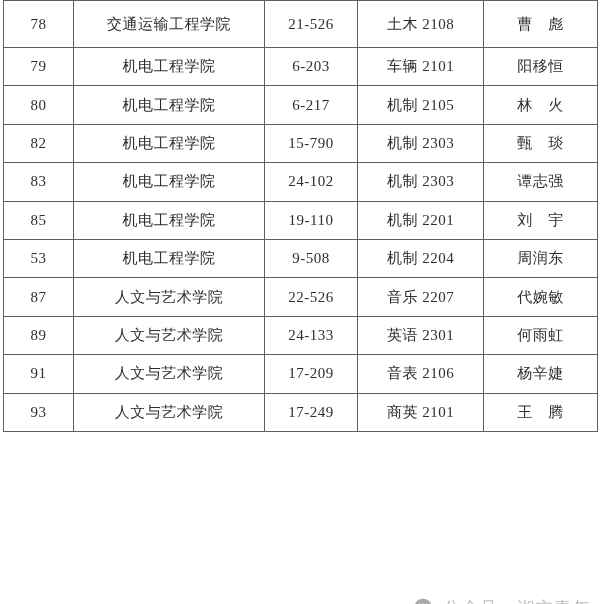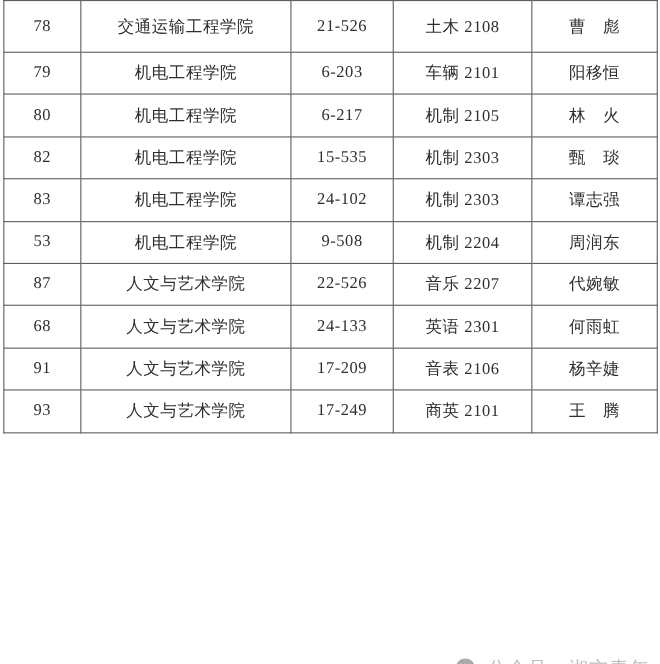--- a/index.html
+++ b/index.html
@@ -101,47 +101,54 @@
         <tr>
           <td>80</td>
           <td>机电工程学院</td>
           <td>6-217</td>
           <td>机制 2105</td>
           <td>林　火</td>
         </tr>
         <tr>
           <td>82</td>
           <td>机电工程学院</td>
-          <td>15-535</td>
+          <td>15-790</td>
           <td>机制 2303</td>
           <td>甄　琰</td>
         </tr>
         <tr>
           <td>83</td>
           <td>机电工程学院</td>
           <td>24-102</td>
           <td>机制 2303</td>
           <td>谭志强</td>
+        </tr>
+        <tr>
+          <td>85</td>
+          <td>机电工程学院</td>
+          <td>19-110</td>
+          <td>机制 2201</td>
+          <td>刘　宇</td>
         </tr>
         <tr>
           <td>53</td>
           <td>机电工程学院</td>
           <td>9-508</td>
           <td>机制 2204</td>
           <td>周润东</td>
         </tr>
         <tr>
           <td>87</td>
           <td>人文与艺术学院</td>
           <td>22-526</td>
           <td>音乐 2207</td>
           <td>代婉敏</td>
         </tr>
         <tr>
-          <td>68</td>
+          <td>89</td>
           <td>人文与艺术学院</td>
           <td>24-133</td>
           <td>英语 2301</td>
           <td>何雨虹</td>
         </tr>
         <tr>
           <td>91</td>
           <td>人文与艺术学院</td>
           <td>17-209</td>
           <td>音表 2106</td>

